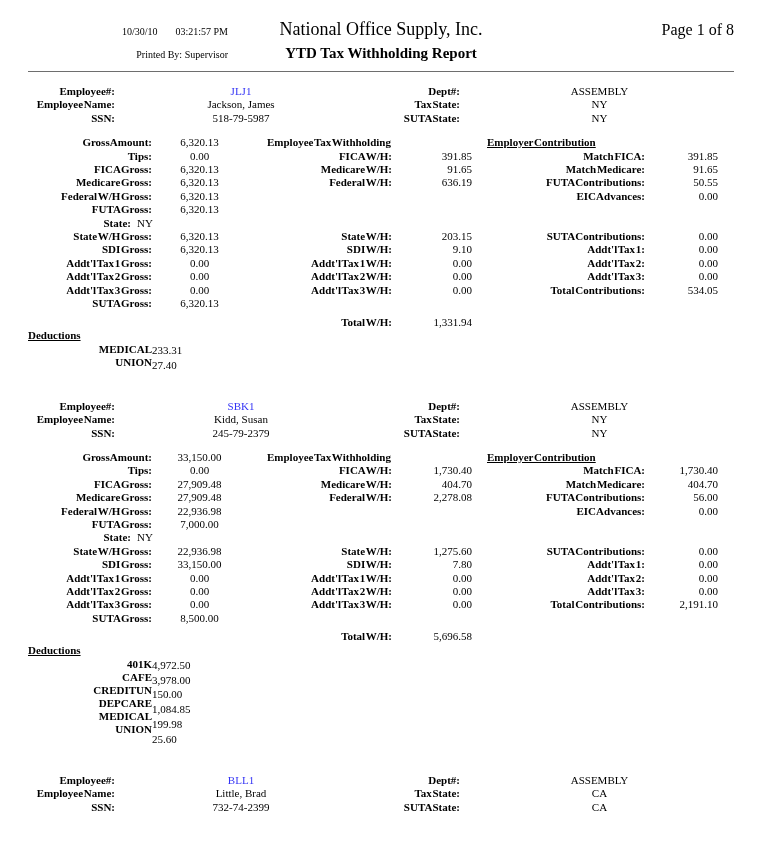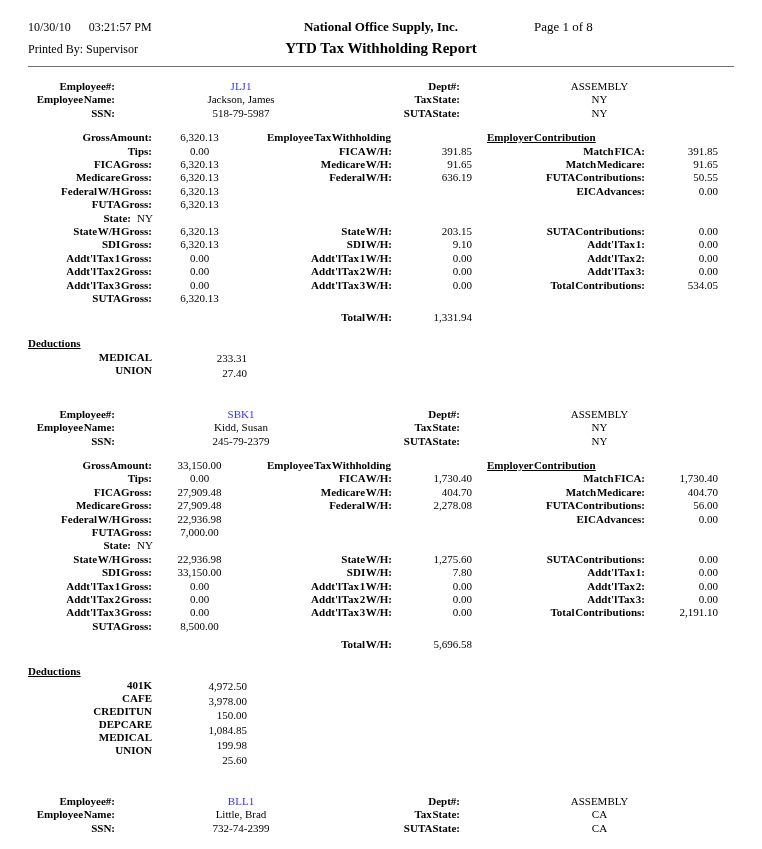--- a/index.html
+++ b/index.html
@@ -4,25 +4,25 @@
 <style>
   html,body{margin:0;padding:0;}
   body{
     width:762px;height:849px;overflow:hidden;background:#ffffff;color:#000;
     font-family:"Liberation Serif","DejaVu Serif",serif;font-size:11px;
   }
   .page{padding:19px 28px 0 28px;}
 
   
   .ph-row{display:grid;grid-template-columns:200px 1fr 200px;align-items:baseline;}
-  .ph-left{text-align:left;font-size:12px;}
+  .ph-left{text-align:right;font-size:10px;}
   .ph-time{margin-left:18px;}
   .ph-center{text-align:center;}
-  .ph-right{font-size:13px;}
-  .company{font-weight:bold;font-size:13px;}
+  .ph-right{text-align:right;font-size:16px;}
+  .company{font-weight:normal;font-size:18px;}
   .report-title{font-weight:bold;font-size:15px;margin-top:1px;}
   .ph-row2{margin-top:4px;}
   .rule{border:none;border-top:1px solid #6e6e6e;margin:9px 0 0 0;}
 
   
   #employees{padding-top:13px;}
   .emp-block{margin-bottom:27px;}
   .emp-block.head-only{margin-bottom:0;}
 
   .rh{display:grid;grid-template-columns:87px 247px 98px 1fr;line-height:13.4px;}
@@ -36,24 +36,24 @@
   .link{color:#3434f5;}
 
   .g1{grid-column:1;} .g2{grid-column:2;text-align:center;} .g3{grid-column:3;} .g4{grid-column:4;}
   .g5{grid-column:5;} .g6{grid-column:6;}
   .sh34{grid-column:3/5;text-align:left;padding-left:20px;font-weight:bold;word-spacing:-2px;white-space:nowrap;}
   .sh56{grid-column:5/7;text-align:left;padding-left:15px;font-weight:bold;text-decoration:underline;word-spacing:-2px;white-space:nowrap;}
 
   .gross-row{margin-top:11px;}
   .total-row{margin-top:5px;}
 
-  .ded-title{font-weight:bold;text-decoration:underline;word-spacing:-2px;margin-top:13px;}
+  .ded-title{font-weight:bold;text-decoration:underline;word-spacing:-2px;}
   .ded-body{display:flex;margin-top:2px;}
   .ded-names{width:124px;text-align:right;font-weight:bold;line-height:13px;word-spacing:-2px;}
-  .ded-vals{width:95px;text-align:right;line-height:14.9px;}
+  .ded-vals{width:95px;line-height:14.9px;}
 </style>
 </head>
 <body>
 
 <div class="page">
 
   <div>
     <div class="ph-row">
       <div class="ph-left">
         <span>10/30/10</span><span class="ph-time">03:21:57 PM</span>

